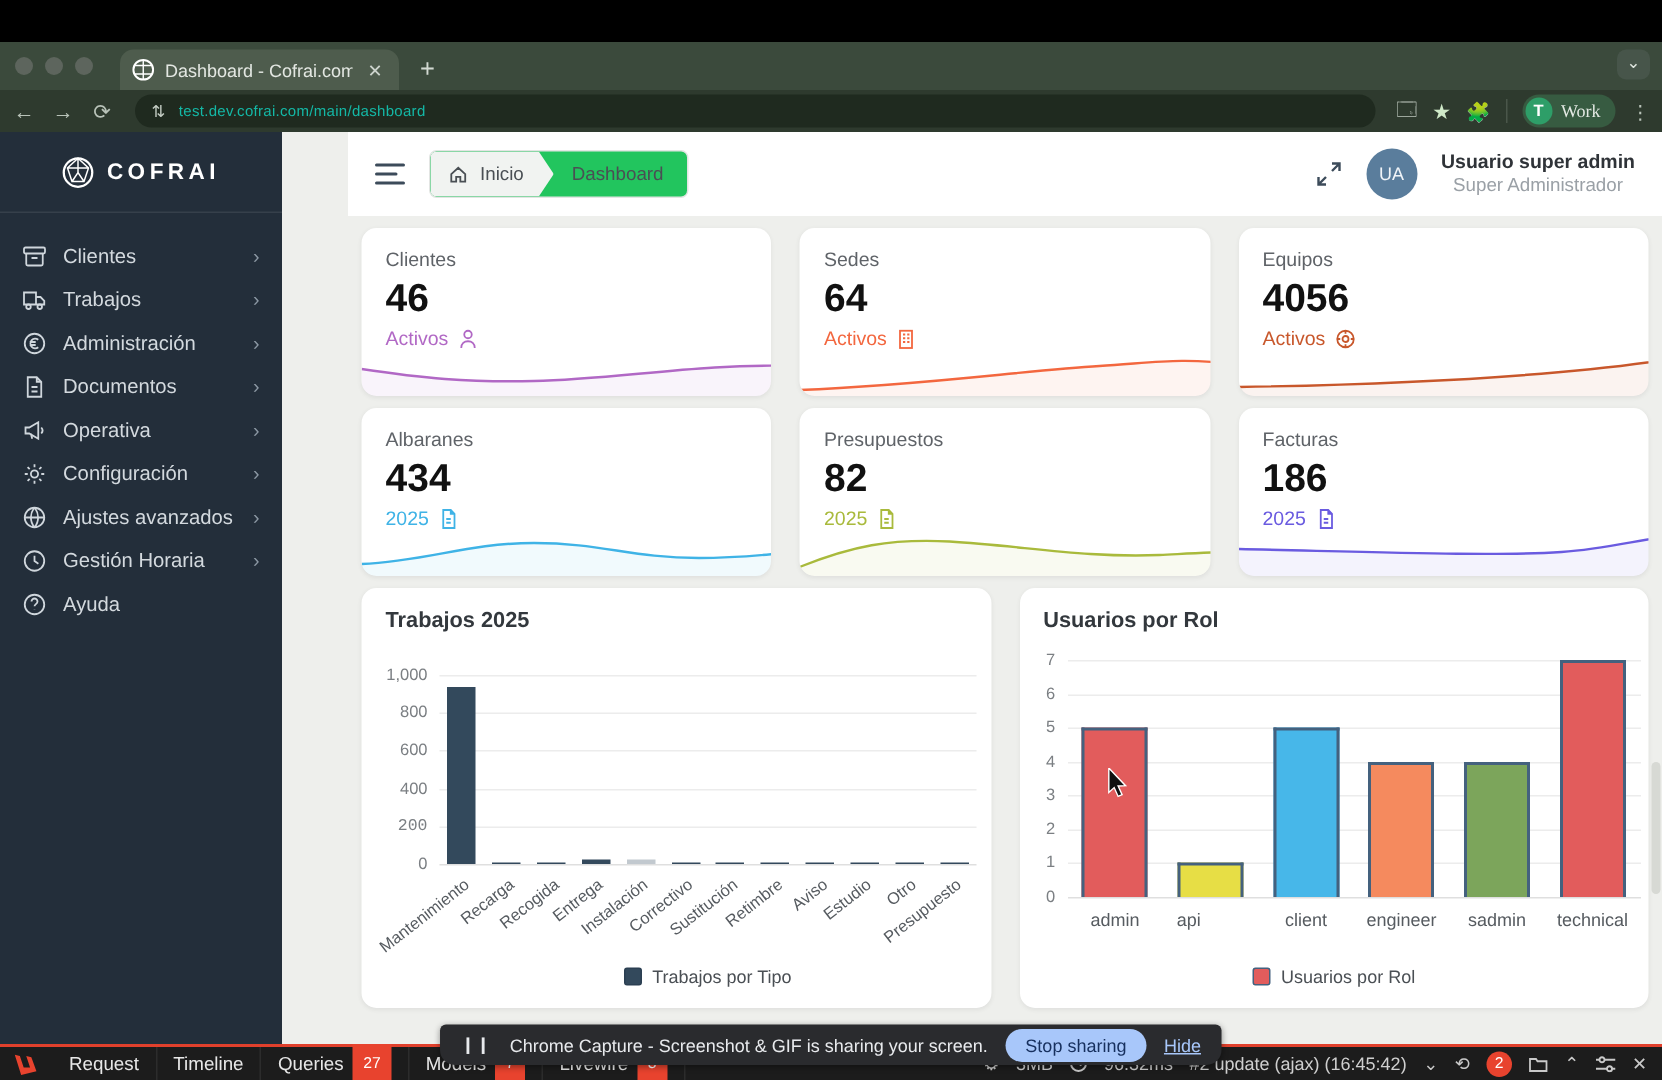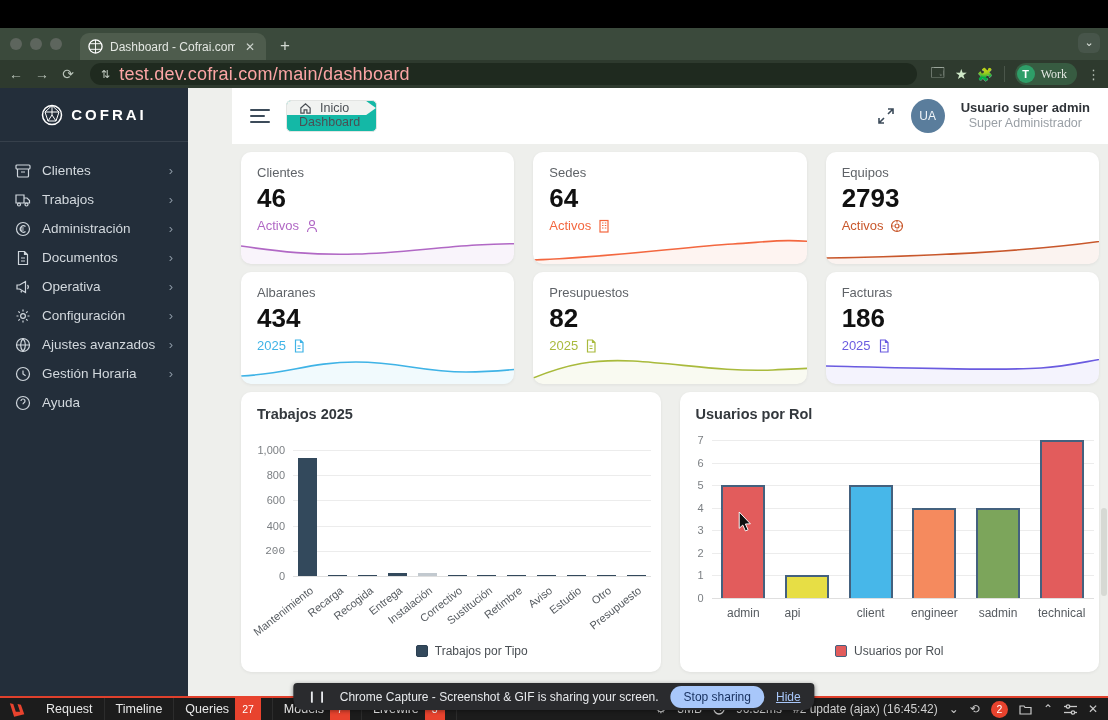--- a/index.html
+++ b/index.html
@@ -20,21 +20,21 @@
   .newtab { color:#d2d9d2; font-size:17px; margin:0 0 4px 14px; }
   .collapse-btn { position:absolute; right:8px; top:5px; width:22px; height:20px; background:#47554a;
     border-radius:6px; color:#dfe5df; font-size:11px; text-align:center; line-height:19px; }
 
   
   .toolbar { height:28px; background:#2e3a2e; display:flex; align-items:center; padding:0 8px; gap:10px; }
   .navbtn { color:#b9c3b9; font-size:14px; width:16px; text-align:center; }
   .url-pill { flex:1; height:22px; background:#1f2a1f; border-radius:11px; display:flex; align-items:center;
     gap:9px; padding:0 11px; margin:0 4px; }
   .url-pill .site-icon { color:#c3ccc3; font-size:11px; }
-  .url-text { color:#fca5a5; font-size:18px; letter-spacing:.2px; }
+  .url-text { color:#14b8a6; font-size:10px; letter-spacing:.2px; }
   .tb-ic { color:#bcc6bc; font-size:13px; }
   .star { color:#cfe9c8; font-size:14px; }
   .tb-sep { width:1px; height:16px; background:#4a564a; }
   .profile-chip { display:flex; align-items:center; gap:6px; background:#375b41; border-radius:12px;
     height:22px; padding:0 10px 0 2px; }
   .profile-chip .pava { width:18px; height:18px; border-radius:50%; background:#2e9e68; color:#fff;
     font-size:11px; font-weight:bold; text-align:center; line-height:18px; }
   .profile-chip .pname { color:#e3e9e3; font-size:12px;font-family:Liberation Serif, serif; }
   .kebab { color:#b9c3b9; font-size:13px; letter-spacing:0; }
 
@@ -47,21 +47,21 @@
   .menu { padding:14px 0; }
   .menu-item { height:29px; display:flex; align-items:center; gap:11px; padding:0 15px;
     color:#d3d9de; font-size:13.5px; }
   .menu-item svg { flex:none; }
   .menu-item .lbl { flex:1; }
   .menu-item .chev { color:#8b97a3; font-size:13px; }
 
   .main { flex:1; display:flex; flex-direction:column; min-width:0; }
   .header { height:56px; background:#fff; display:flex; align-items:center; gap:16px; padding:0 18px; flex:none; }
   .crumb { height:32px; border:1px solid #e3e5e3; border-radius:5px; display:flex; align-items:stretch;
-    overflow:hidden; background:#14b8a6;flex-direction:column; }
+    overflow:hidden; background:#22c55e; }
   .crumb-home { background:#f1f3f1; display:flex; align-items:center; gap:8px; padding:0 20px 0 12px;
     font-size:12.5px; color:#4a4f54; clip-path:polygon(0 0,calc(100% - 10px) 0,100% 50%,calc(100% - 10px) 100%,0 100%); }
   .crumb-cur { display:flex; align-items:center; padding:0 16px 0 12px; font-size:12.5px; color:#4a4f54; }
   .hspacer { flex:1; }
   .userblk { text-align:center; line-height:1.25; }
   .uname { font-size:13px; font-weight:bold; color:#2f3338; }
   .urole { font-size:12.5px; color:#9aa0a6; }
   .uavatar { width:34px; height:34px; border-radius:50%; background:#5a7d9c; color:#f0f4f8;
     font-size:12px; text-align:center; line-height:34px; }
 
@@ -304,21 +304,21 @@
                   <path d="M5 4 h1.5 M7.8 4 h1.5 M5 6.5 h1.5 M7.8 6.5 h1.5 M5 9 h1.5 M7.8 9 h1.5"></path>
                 </svg>
               </div>
               <svg class="sc-spark" viewBox="0 0 290 30" preserveAspectRatio="none">
                 <path d="M0,26 C80,23 150,13 200,10 C235,8 255,4 290,9 L290,30 L0,30 Z" fill="#f3673f" opacity="0.07"></path>
                 <path d="M0,26 C80,23 150,13 200,10 C235,8 255,4 290,9" fill="none" stroke="#f3673f" stroke-width="1.6"></path>
               </svg>
             </div>
             <div class="stat-card">
               <div class="sc-title">Equipos</div>
-              <div class="sc-value">2793</div>
+              <div class="sc-value">4056</div>
               <div class="sc-sub" style="color:#c8572b">
                 <span>Activos</span>
                 <svg width="14" height="14" viewBox="0 0 14 14" fill="none" stroke="#c8572b" stroke-width="1.2">
                   <circle cx="7" cy="7" r="5.5"></circle>
                   <circle cx="7" cy="7" r="2"></circle>
                   <path d="M7 1.5 v2 M7 10.5 v2 M1.5 7 h2 M10.5 7 h2"></path>
                 </svg>
               </div>
               <svg class="sc-spark" viewBox="0 0 290 30" preserveAspectRatio="none">
                 <path d="M0,24 C120,22 220,16 290,5 L290,30 L0,30 Z" fill="#c8572b" opacity="0.07"></path>

